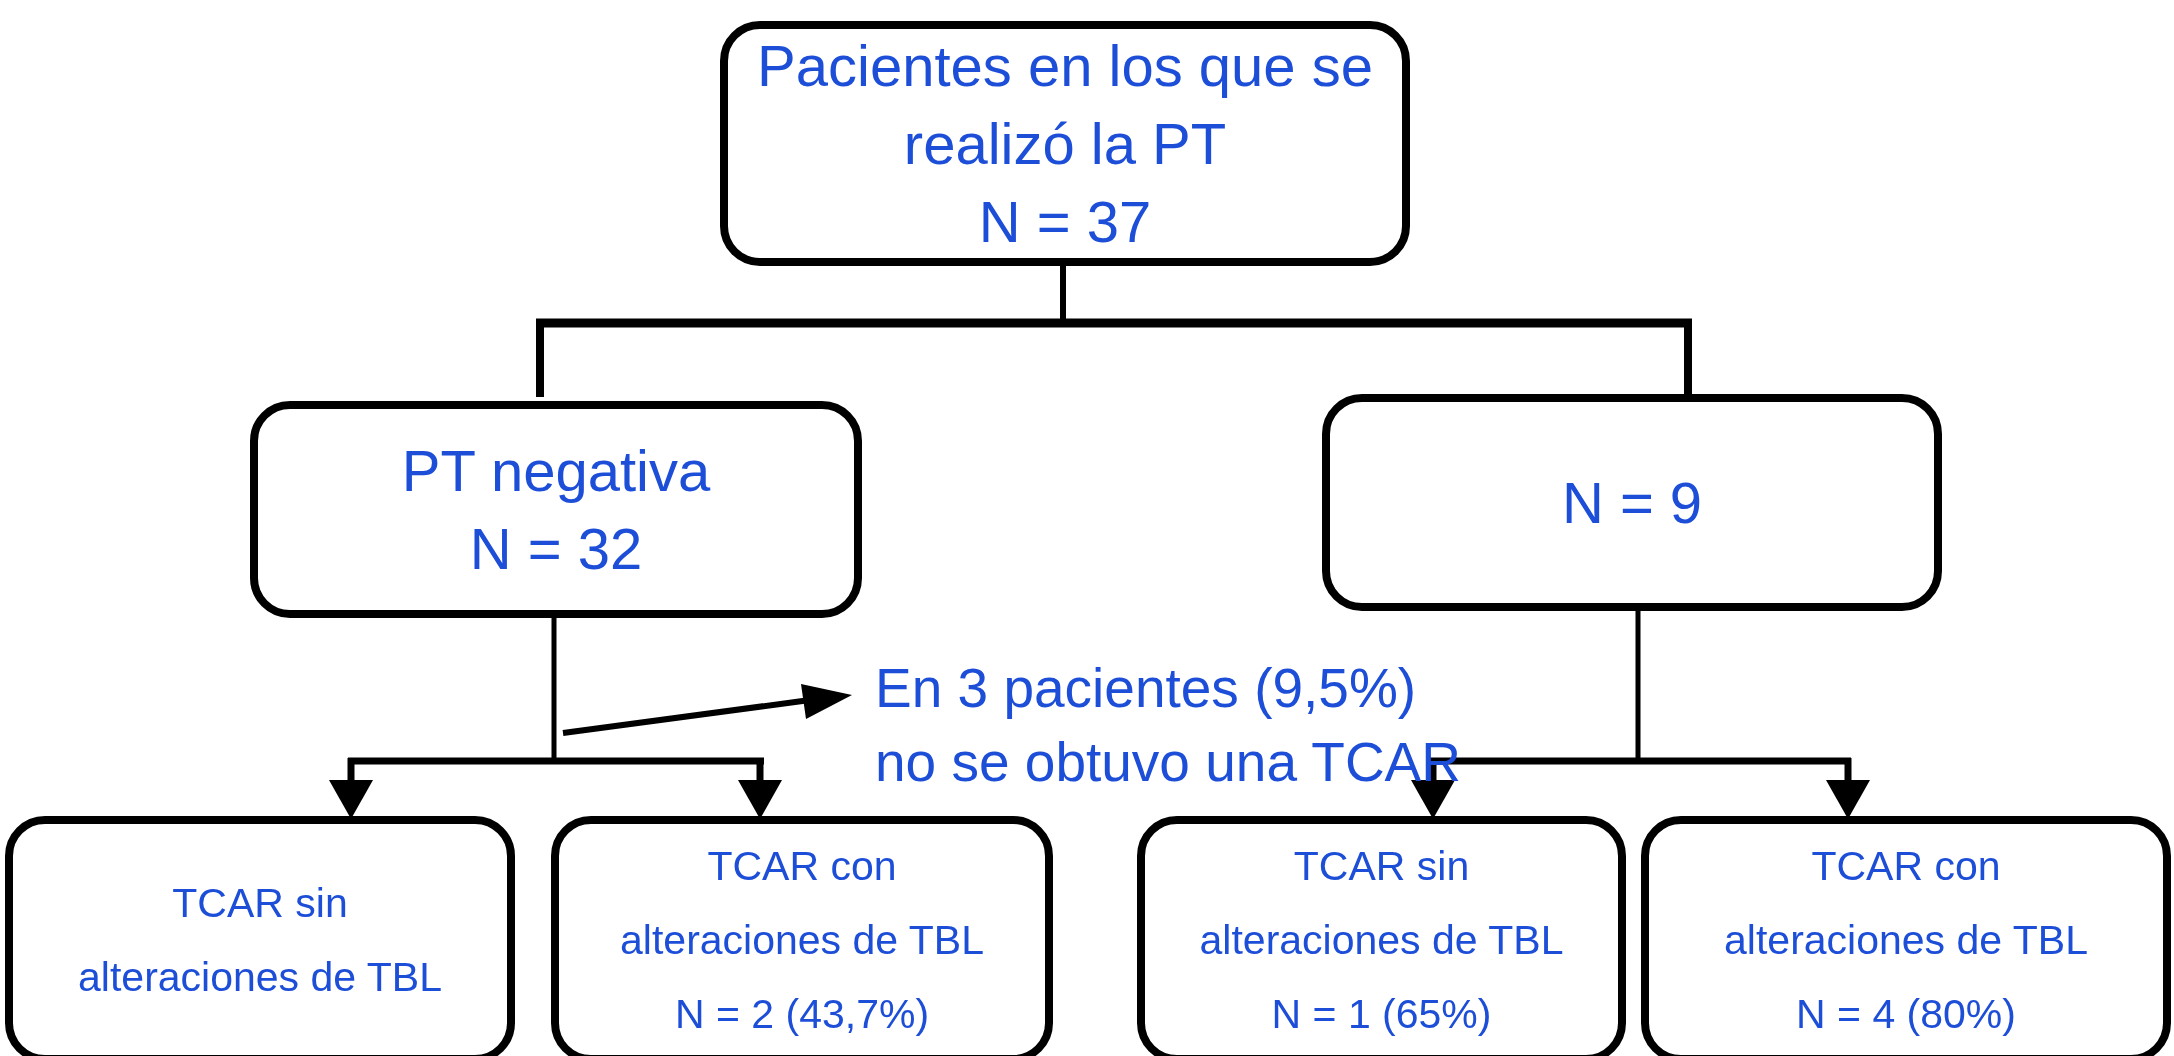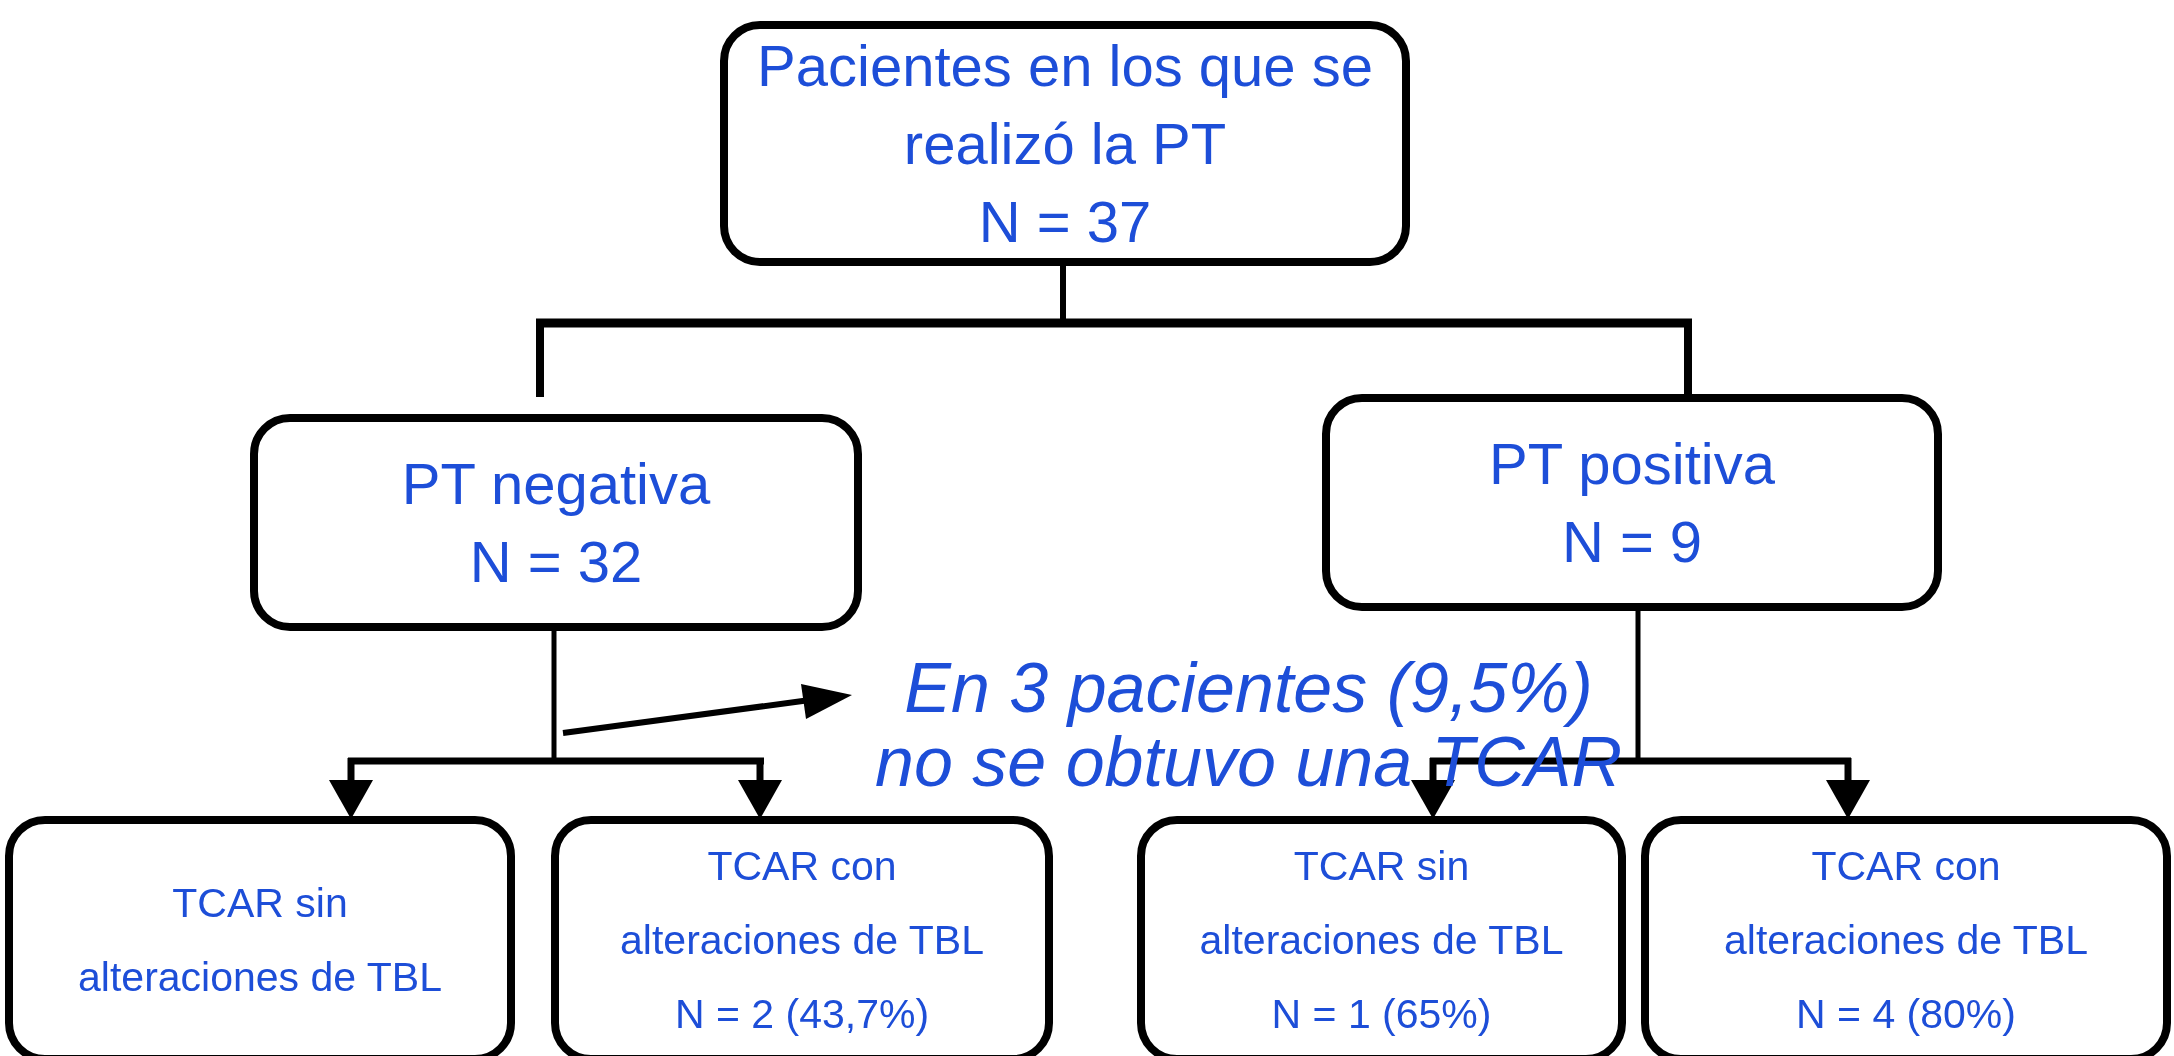--- a/index.html
+++ b/index.html
@@ -41,35 +41,34 @@
   }
   .node-lg .line {
     font-size: 58px;
     line-height: 78px;
   }
   .node-sm .line {
     font-size: 41px;
     line-height: 74px;
   }
   .node-root     { left: 720px;  top: 10px;  width: 690px; height: 245px; }
-  .node-neg      { left: 250px;  top: 403px; width: 612px; height: 217px; }
+  .node-neg      { left: 250px;  top: 390px; width: 612px; height: 217px; }
   .node-pos      { left: 1322px; top: 383px; width: 620px; height: 217px; }
   .node-neg-sin  { left: 5px;    top: 805px; width: 510px; height: 247px; }
   .node-neg-con  { left: 551px;  top: 805px; width: 502px; height: 247px; }
   .node-pos-sin  { left: 1137px; top: 805px; width: 489px; height: 247px; }
   .node-pos-con  { left: 1641px; top: 805px; width: 530px; height: 247px; }
   .annotation {
     position: absolute;
     left: 875px;
     top: 640px;
-    font-size: 70px;
+    font-size: 55px;
     line-height: 74px;
-    text-align: center;
+    text-align: left;
     white-space: nowrap;
-    font-style: italic;
   }
 </style>
 </head>
 <body>
 
 <div class="canvas">
 
   <svg class="connector-layer" width="2174" height="1056" viewBox="0 0 2174 1056" fill="none" stroke="#000000" stroke-linecap="butt">
 
     <g>
@@ -108,21 +107,20 @@
     <div class="line">realizó la PT</div>
     <div class="line">N = 37</div>
   </div>
 
   <div class="node node-lg node-neg">
     <div class="line">PT negativa</div>
     <div class="line">N = 32</div>
   </div>
 
   <div class="node node-lg node-pos">
-    <div class="line">PT positiva</div>
     <div class="line">N = 9</div>
   </div>
 
   <div class="annotation">
     <div>En 3 pacientes (9,5%)</div>
     <div>no se obtuvo una TCAR</div>
   </div>
 
   <div class="node node-sm node-neg-sin">
     <div class="line">TCAR sin</div>

